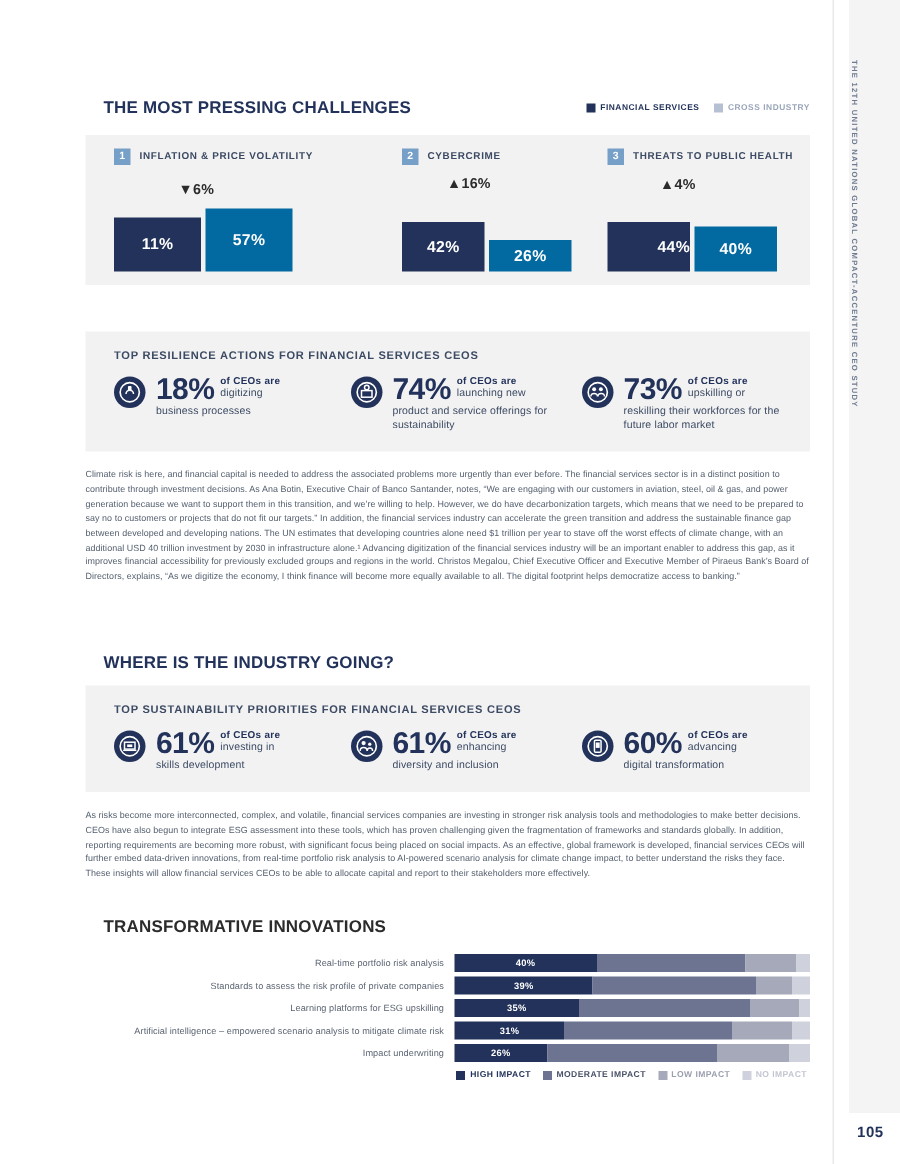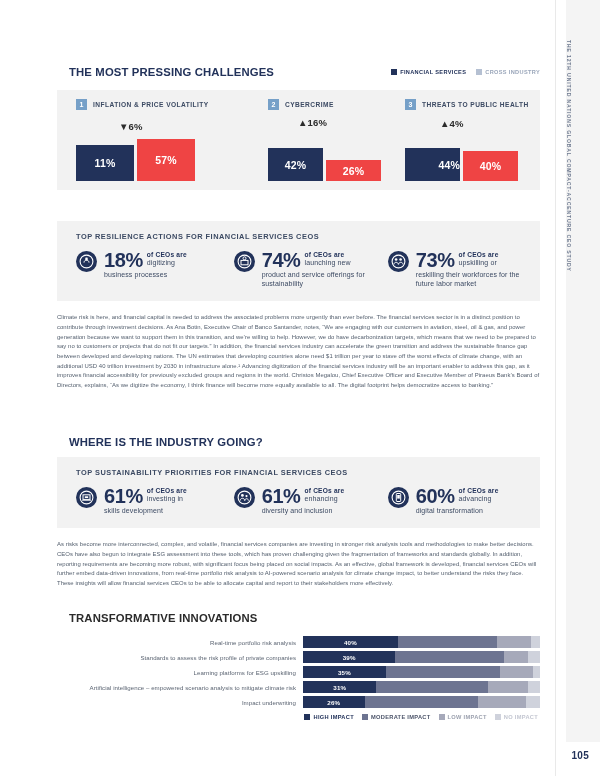--- a/index.html
+++ b/index.html
@@ -79,21 +79,21 @@
   .ch-name { font-size:6.6px; font-weight:bold; letter-spacing:.45px; color:#3c4a63; }
 
   .ch-delta {
     position:absolute; font-size:9.5px; font-weight:bold; color:#2b2b2b;
     letter-spacing:.2px;
   }
   .bars { position:absolute; bottom:0; display:flex; align-items:flex-end; gap:3px; }
   .bar { position:relative; display:flex; align-items:center; justify-content:center; }
   .bar span { font-size:10.5px; font-weight:bold; color:#fff; letter-spacing:.2px; }
   .bar.dark { background:#22325a; }
-  .bar.light { background:#ef4444; }
+  .bar.light { background:#0369a1; }
 
   
   .stat-panel { margin-top:9px; width:483px; padding:11px 0 13px 0; }
   .stat-panel-title {
     font-size:7.4px; font-weight:bold; letter-spacing:.5px; color:#3c4a63;
     padding-left:19px; text-transform:uppercase;
   }
   .stats { display:flex; padding:9px 0 0 19px; }
   .stat { display:flex; align-items:flex-start; gap:7px; }
   .stat.s1 { width:176px; } .stat.s2 { width:172px; } .stat.s3 { width:170px; }

